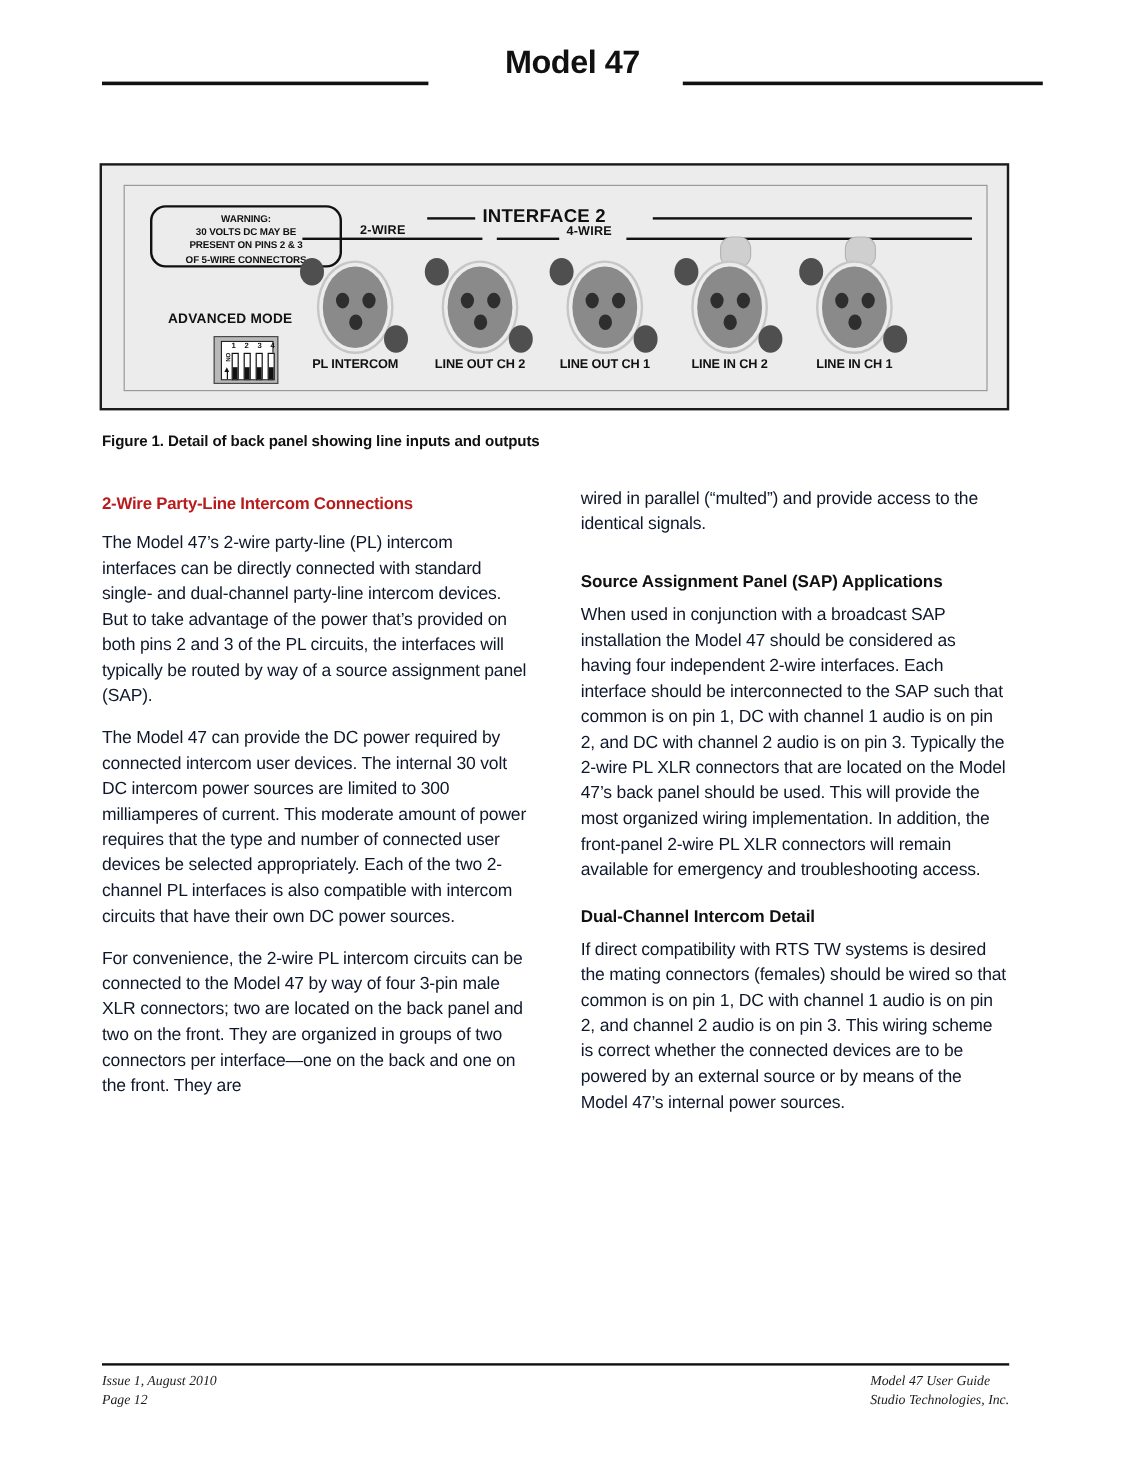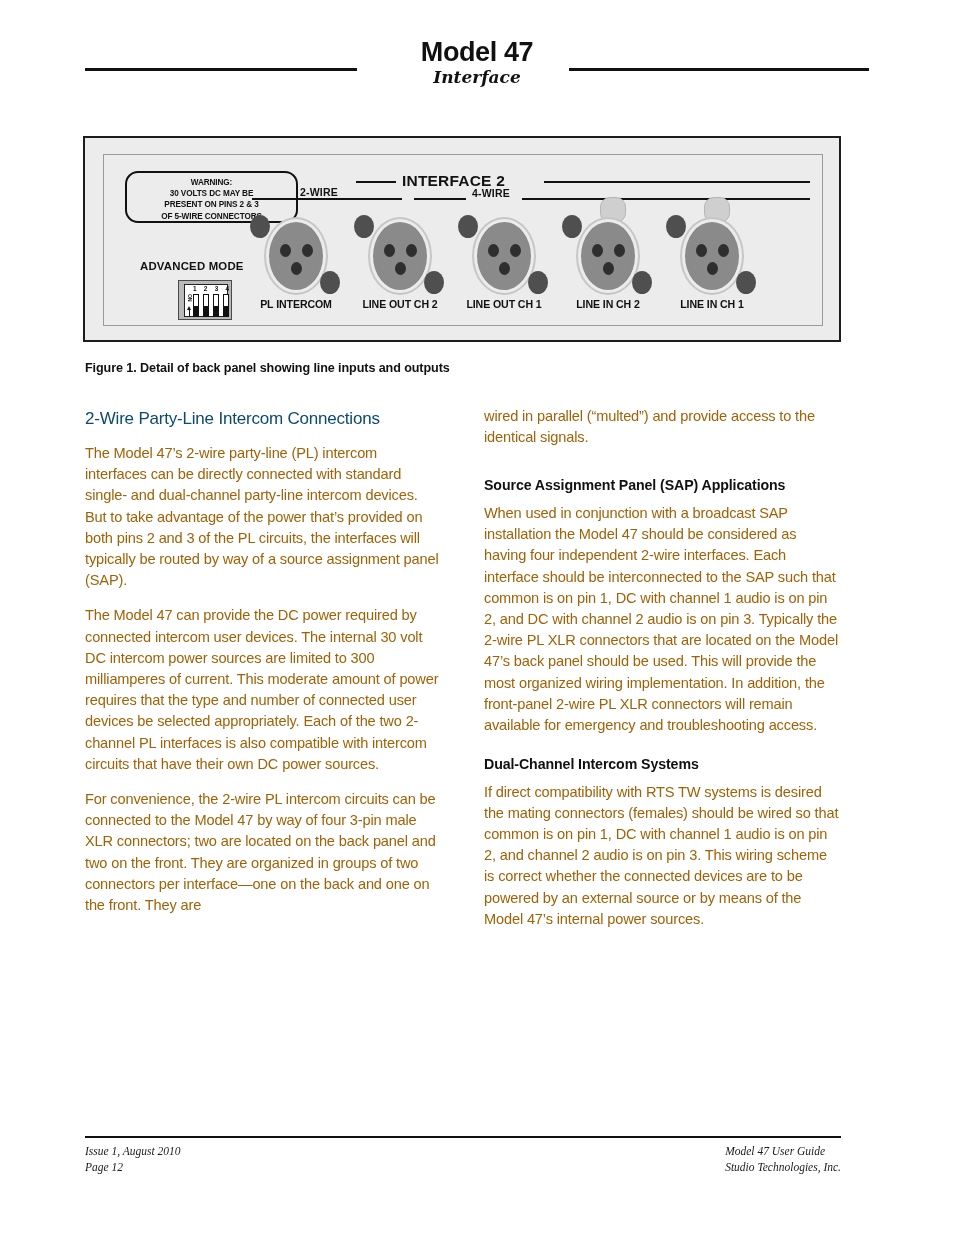--- a/index.html
+++ b/index.html
@@ -78,21 +78,21 @@
     bottom: 14px;
     border: 1px solid #9a9a9a;
     background: #ececec;
     box-sizing: border-box;
   }
 
   .warn-label {
     position: absolute;
     left: 21px;
     top: 16px;
-    width: 173px;
+    width: 160px;
     height: 52px;
     border: 2px solid #111;
     border-radius: 13px;
     background: #ececec;
     box-sizing: border-box;
     text-align: center;
     padding-top: 4px;
   }
   .warn-line {
     font-size: 8.2px;
@@ -307,41 +307,41 @@
   .col {
     position: absolute;
     top: 406px;
     width: 357px;
   }
   .col-left  { left: 85px; }
   .col-right { left: 484px; }
 
   h1.sec-title {
     margin: 0 0 11px 0;
-    font-size: 17px;
-    font-weight: normal;
+    font-size: 14px;
+    font-weight: bold;
     line-height: 26px;
     letter-spacing: -0.2px;
-    color: #0c4a6e;
+    color: #b91c1c;
   }
   h2.sub-title {
     margin: 19px 0 7px 0;
     font-size: 14.2px;
     font-weight: bold;
     line-height: 19.5px;
     letter-spacing: -0.1px;
     color: #111;
   }
   h2.sub-title.first { margin-top: 28px; }
   p.body {
     margin: 0 0 14px 0;
     font-size: 14.6px;
     line-height: 21.2px;
     letter-spacing: -0.15px;
-    color: #a16207;
+    color: #0f172a;
     text-align: left;
   }
   p.body.tight { margin-bottom: 0; }
 
   
   .footer-rule {
     position: absolute;
     left: 85px;
     top: 1136px;
     width: 756px;
@@ -361,21 +361,20 @@
   .footer-right { right: 113px; text-align: left; }
 </style>
 </head>
 <body>
 
 <div class="page-header">
   <div class="hdr-rule left"></div>
   <div class="hdr-rule right"></div>
   <div class="hdr-title-wrap">
     <div class="hdr-title">Model 47</div>
-    <div class="hdr-sub">Interface</div>
   </div>
 </div>
 
 <div class="figure-box">
   <div class="panel-inner">
 
     <div class="warn-label">
       <div class="warn-line">WARNING:</div>
       <div class="warn-line">30 VOLTS DC MAY BE</div>
       <div class="warn-line">PRESENT ON PINS 2 &amp; 3</div>
@@ -480,21 +479,21 @@
   <h1 class="sec-title">2-Wire Party-Line Intercom Connections</h1>
   <p class="body">The Model 47’s 2-wire party-line (PL) intercom interfaces can be directly connected with standard single- and dual-channel party-line intercom devices. But to take advantage of the power that’s provided on both pins 2 and 3 of the PL circuits, the interfaces will typically be routed by way of a source assignment panel (SAP).</p>
   <p class="body">The Model 47 can provide the DC power required by connected intercom user devices. The internal 30 volt DC intercom power sources are limited to 300 milliamperes of current. This moderate amount of power requires that the type and number of connected user devices be selected appropriately. Each of the two 2-channel PL interfaces is also compatible with intercom circuits that have their own DC power sources.</p>
   <p class="body tight">For convenience, the 2-wire PL intercom circuits can be connected to the Model 47 by way of four 3-pin male XLR connectors; two are located on the back panel and two on the front. They are organized in groups of two connectors per interface—one on the back and one on the front. They are</p>
 </div>
 
 <div class="col col-right">
   <p class="body">wired in parallel (“multed”) and provide access to the identical signals.</p>
   <h2 class="sub-title first">Source Assignment Panel (SAP) Applications</h2>
   <p class="body">When used in conjunction with a broadcast SAP installation the Model 47 should be considered as having four independent 2-wire interfaces. Each interface should be interconnected to the SAP such that common is on pin 1, DC with channel 1 audio is on pin 2, and DC with channel 2 audio is on pin 3. Typically the 2-wire PL XLR connectors that are located on the Model 47’s back panel should be used. This will provide the most organized wiring implementation. In addition, the front-panel 2-wire PL XLR connectors will remain available for emergency and troubleshooting access.</p>
-  <h2 class="sub-title">Dual-Channel Intercom Systems</h2>
+  <h2 class="sub-title">Dual-Channel Intercom Detail</h2>
   <p class="body tight">If direct compatibility with RTS TW systems is desired the mating connectors (females) should be wired so that common is on pin 1, DC with channel 1 audio is on pin 2, and channel 2 audio is on pin 3. This wiring scheme is correct whether the connected devices are to be powered by an external source or by means of the Model 47’s internal power sources.</p>
 </div>
 
 <div class="footer-rule"></div>
 <div class="footer footer-left">
   <div>Issue 1, August 2010</div>
   <div>Page 12</div>
 </div>
 <div class="footer footer-right">
   <div>Model 47 User Guide</div>

